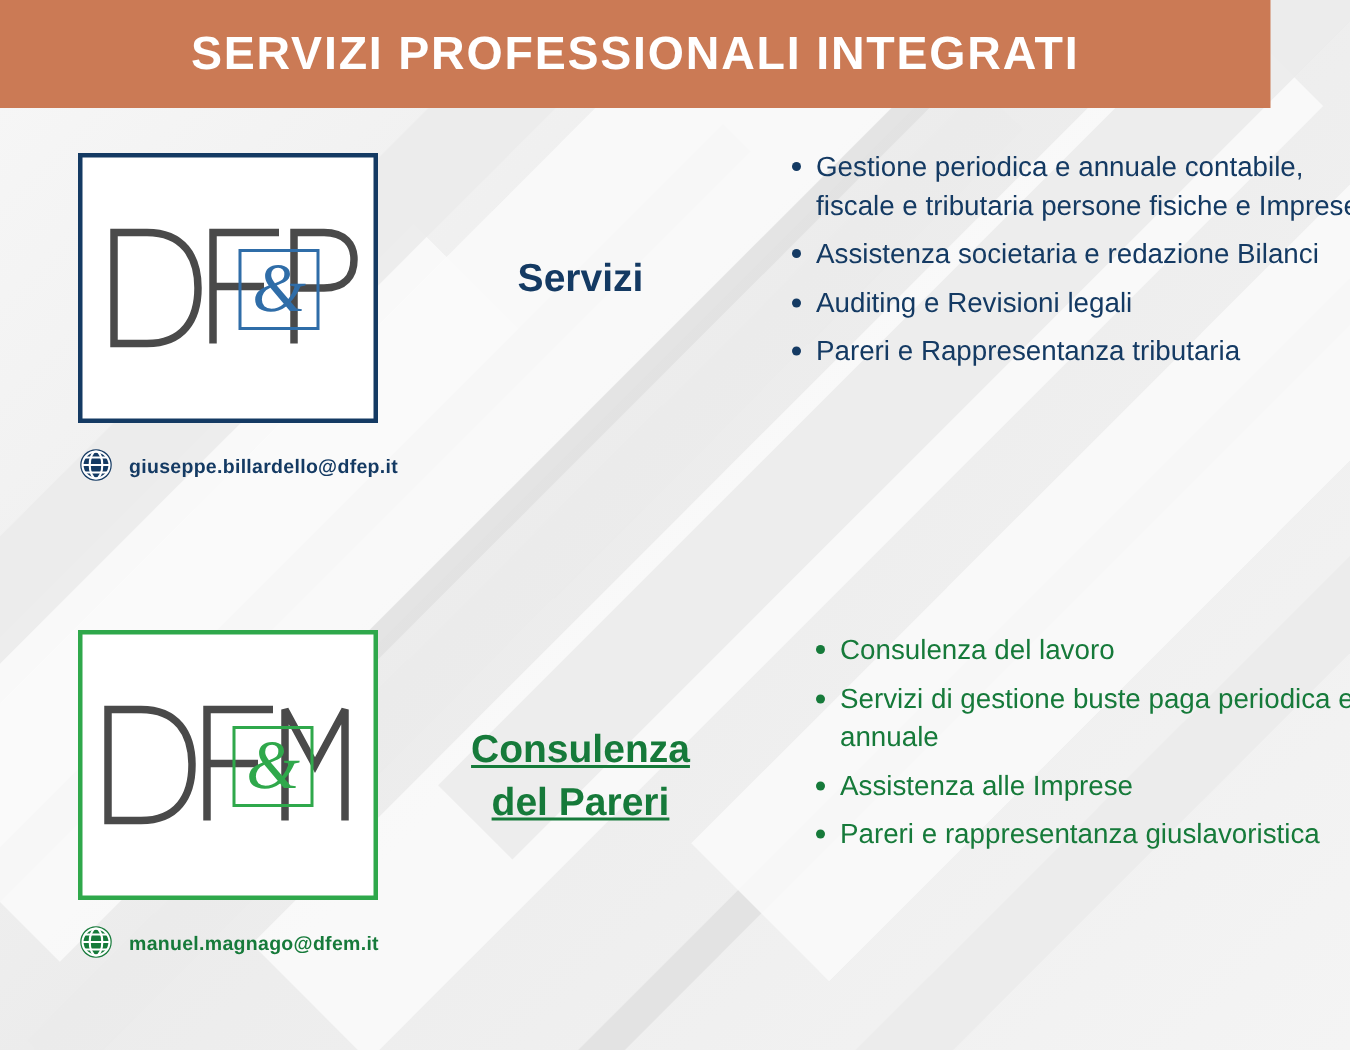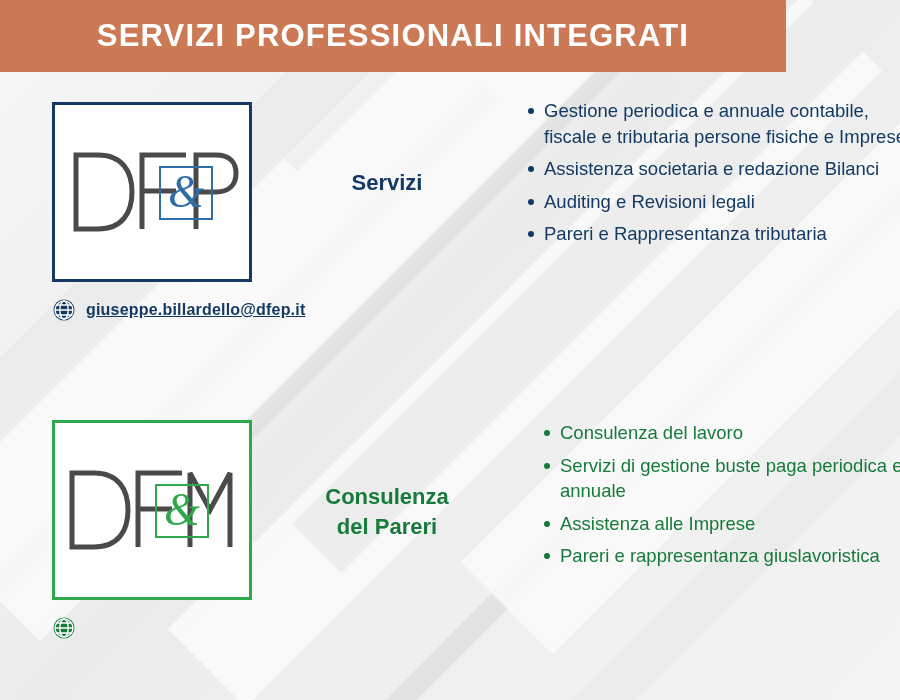--- a/index.html
+++ b/index.html
@@ -34,21 +34,21 @@
     transform: rotate(45deg);
     opacity: .85;
   }
   .bg-stripes i.light { background: #fafafa; }
   .bg-stripes i.mid { background: #ebebeb; }
   .bg-stripes i.dark { background: #e0e0e0; }
 
   .header {
     position: absolute;
     top: 0; left: 0;
-    width: 786px;
+    width: 847px;
     height: 72px;
     background: #cb7a55;
     display: flex;
     align-items: center;
     justify-content: center;
     z-index: 5;
   }
   .header h1 {
     margin: 0;
     color: #ffffff;
@@ -102,38 +102,37 @@
   .contact {
     position: absolute;
     display: flex;
     align-items: center;
     gap: 10px;
   }
   .block.one .contact { left: 52px; top: 218px; }
   .block.two .contact { left: 52px; top: 214px; }
   .contact .globe { width: 24px; height: 24px; display:block; }
   .contact .mail {
-    font-size: 16px;
+    font-size: 13px;
     font-weight: bold;
     letter-spacing: .2px;
-    text-decoration: underline;
   }
   .block.one .contact .mail { color: #143a63; }
   .block.two .contact .mail { color: #167a3a; }
 
   .cat-title {
     position: absolute;
     width: 250px;
     text-align: center;
-    font-size: 22px;
+    font-size: 26px;
     font-weight: bold;
     line-height: 1.35;
   }
   .block.one .cat-title { left: 262px; top: 88px; color: #143a63; }
-  .block.two .cat-title { left: 262px; top: 80px; color: #167a3a; }
+  .block.two .cat-title { left: 262px; top: 80px; color: #167a3a; text-decoration: underline; }
 
   ul.points {
     position: absolute;
     margin: 0;
     padding: 0 0 0 22px;
     list-style: none;
     width: 370px;
   }
   .block.one ul.points { left: 522px; top: 18px; }
   .block.two ul.points { left: 538px; top: 18px; }
@@ -241,20 +240,21 @@
         </div>
       </div>
 
       <div class="contact">
         <svg class="globe" viewBox="0 0 24 24" aria-hidden="true">
           <circle cx="12" cy="12" r="10.5" fill="#167a3a"></circle>
           <circle cx="12" cy="12" r="9" fill="none" stroke="#ffffff" stroke-width="1.4"></circle>
           <ellipse cx="12" cy="12" rx="4.2" ry="9" fill="none" stroke="#ffffff" stroke-width="1.4"></ellipse>
           <path d="M3 12 H21 M4.4 7 H19.6 M4.4 17 H19.6" stroke="#ffffff" stroke-width="1.4" fill="none"></path>
         </svg>
+        <span class="mail">manuel.magnago@dfem.it</span>
       </div>
 
       <div class="cat-title">
         <div>Consulenza</div>
         <div>del Pareri</div>
       </div>
 
       <ul class="points">
         <li>Consulenza del lavoro</li>
         <li>Servizi di gestione buste paga periodica e annuale</li>

